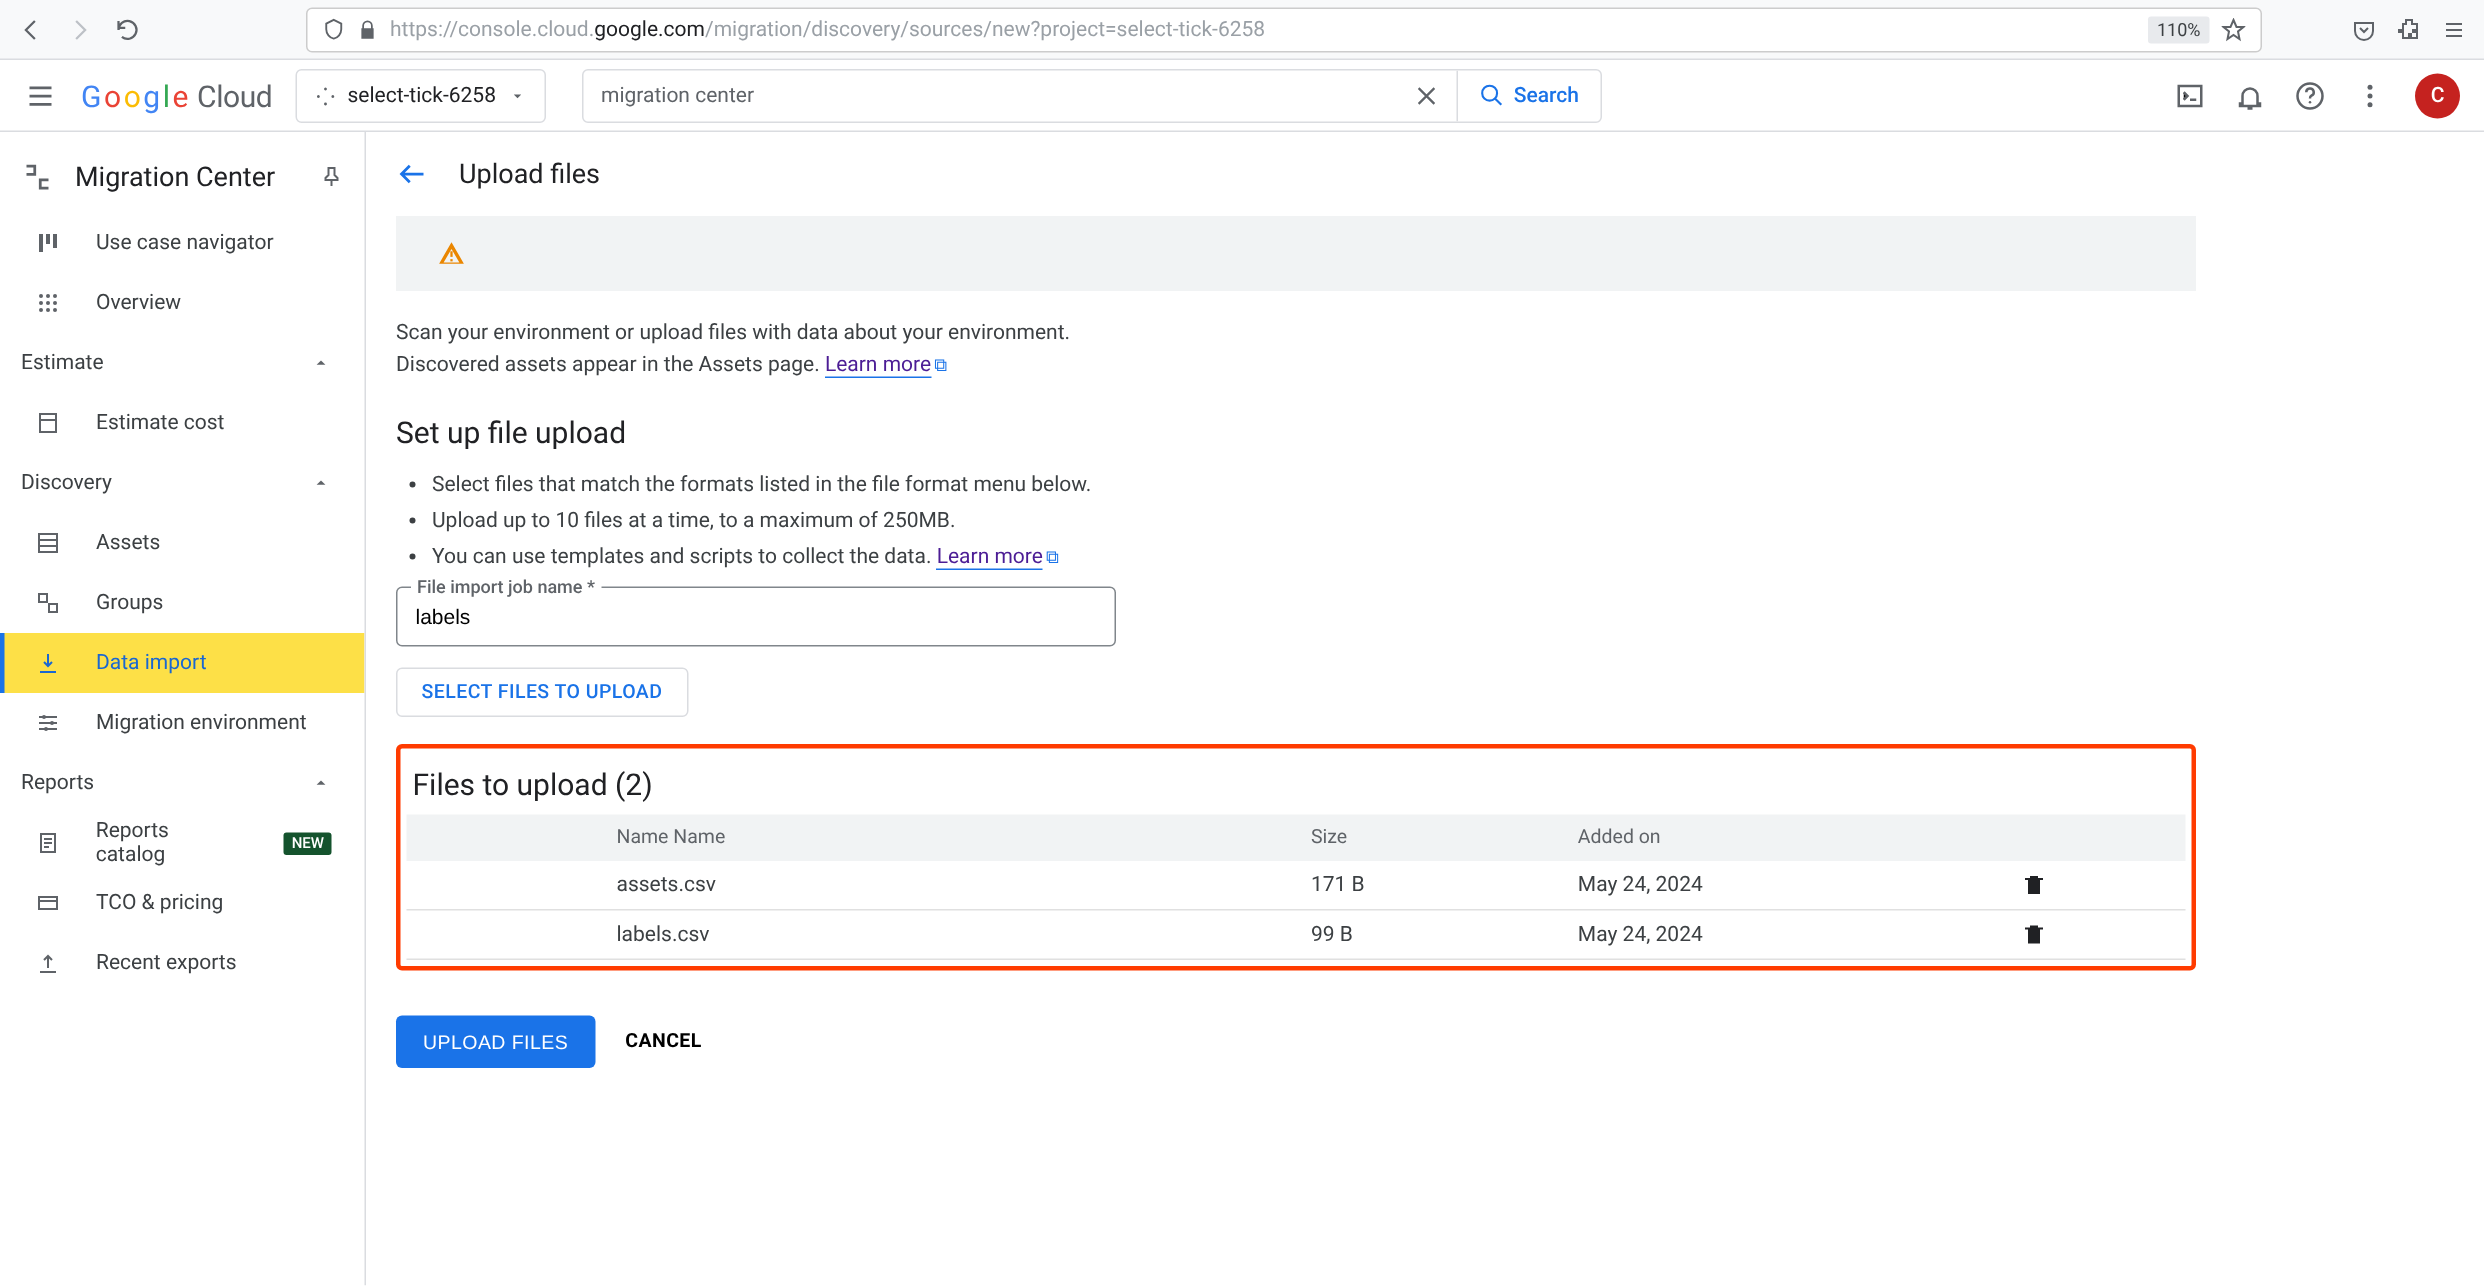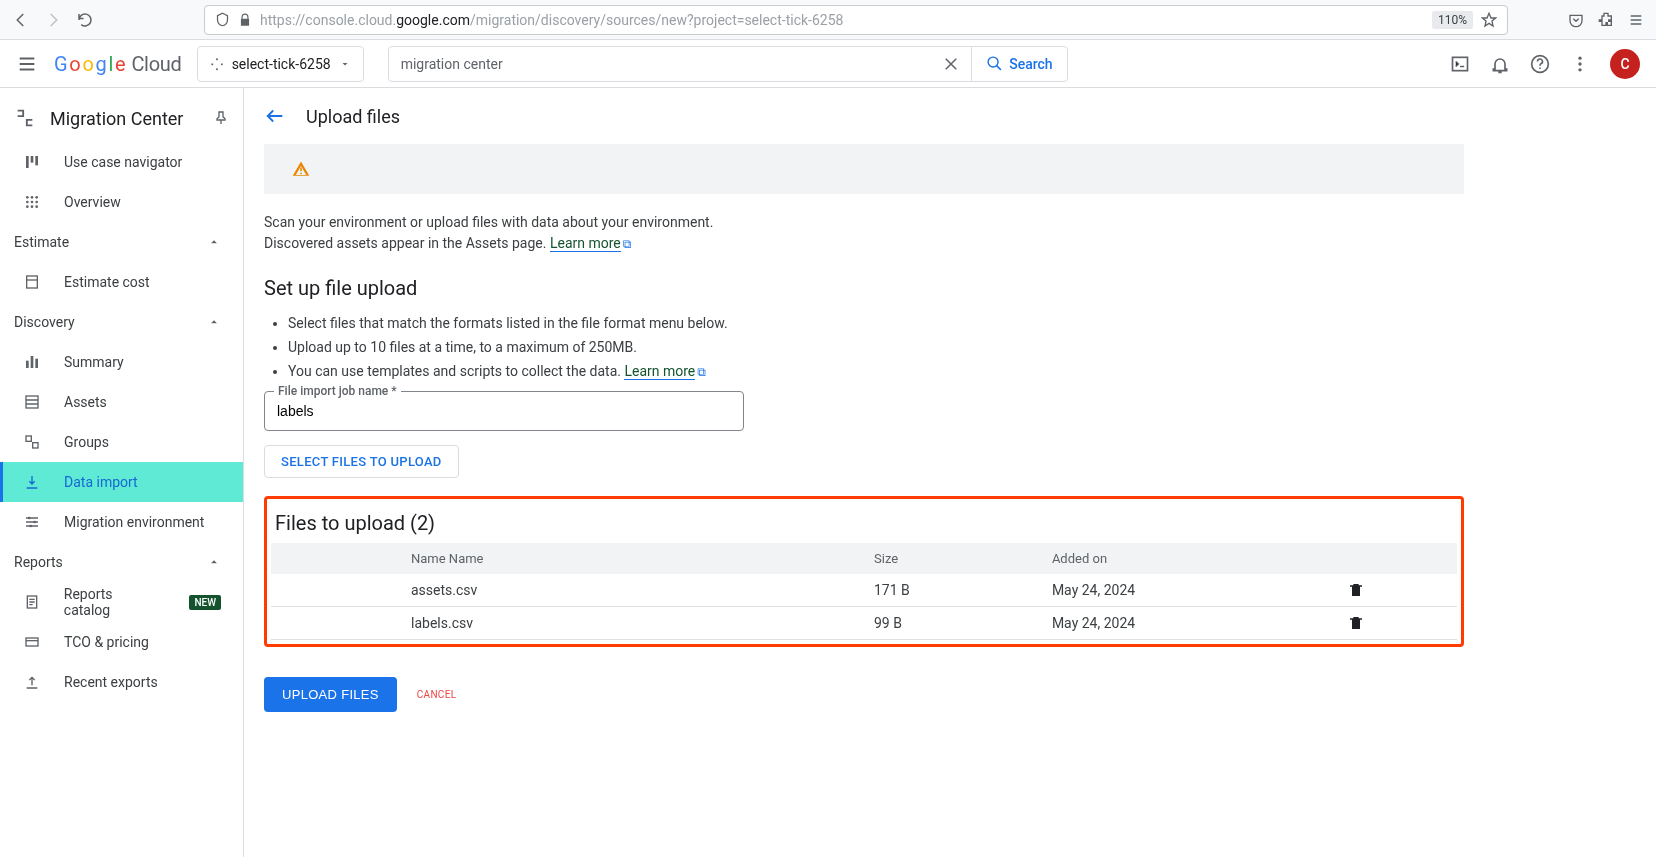--- a/index.html
+++ b/index.html
@@ -36,36 +36,36 @@
 .layout { display: flex; height: calc(857px - 40px - 48px); }
 .sidebar { width: 244px; border-right: 1px solid #dadce0; overflow-y: auto; padding-top: 6px; }
 .content { flex: 1; overflow-y: auto; }
 
 
 .product-row { display: flex; align-items: center; height: 48px; padding: 0 14px; gap: 14px; }
 .product-title { font-size: 18px; color: #202124; font-weight: 400; flex: 1; }
 .pin-icon { color: #5f6368; }
 .nav-item { display: flex; align-items: center; height: 40px; padding: 0 22px; gap: 22px; color: #3c4043; cursor: pointer; }
 .nav-item .nav-icon { width: 20px; color: #5f6368; display: flex; justify-content: center; }
-.nav-item.active { background: #5eead4; color: #1967d2; border-left: 3px solid #1a73e8; padding-left: 19px; }
+.nav-item.active { background: #fde047; color: #1967d2; border-left: 3px solid #1a73e8; padding-left: 19px; }
 .nav-item.active .nav-icon { color: #1967d2; }
 .section-header { display: flex; align-items: center; justify-content: space-between; height: 40px; padding: 0 22px 0 14px; color: #3c4043; cursor: pointer; font-weight: 400; }
 .new-badge { background: #14532d; color: #fff; font-size: 10px; padding: 2px 5px; border-radius: 2px; font-weight: 500; margin-left: 6px; }
 
 
 .content-header { display: flex; align-items: center; height: 56px; padding: 0 20px; gap: 20px; }
 .back-arrow { color: #1a73e8; cursor: pointer; }
 .page-heading { font-size: 18px; font-weight: 400; }
 
 
 .main { padding: 0 20px 30px 20px; max-width: 1240px; }
 .warning-bar { background: #f1f3f4; padding: 16px 28px; display: flex; align-items: center; gap: 22px; margin-bottom: 18px; }
 .warning-icon { color: #ea8600; }
 .intro-text { max-width: 500px; line-height: 1.5; color: #3c4043; margin-bottom: 22px; }
-.link { color: #14532d; text-decoration: none; border-bottom: 1px solid #1a73e8; text-align: right; }
+.link { color: #4c1d95; text-decoration: none; border-bottom: 1px solid #1a73e8; text-align: right; }
 .ext-icon { color: #1a73e8; font-size: 12px; margin-left: 2px; }
 
 h2.section-title { font-size: 20px; font-weight: 400; margin-bottom: 12px; }
 .bullets { margin-left: 24px; margin-bottom: 8px; }
 .bullets li { line-height: 1.7; color: #3c4043; }
 
 
 .form-field { position: relative; width: 480px; margin-top: 8px; }
 .form-field label { position: absolute; top: -7px; left: 10px; background: #fff; padding: 0 4px; font-size: 12px; color: #5f6368; font-weight: 500; }
 .form-field .field-box { border: 1px solid #80868b; border-radius: 4px; height: 40px; display: flex; align-items: center; padding: 0 12px; justify-content: center; }
@@ -83,21 +83,21 @@
 table.files { width: 100%; border-collapse: collapse; }
 table.files th { background: #f1f3f4; text-align: left; padding: 8px 10px; font-weight: 400; color: #5f6368; font-size: 13px; }
 table.files td { padding: 8px 10px; border-bottom: 1px solid #e0e0e0; font-size: 14px; color: #3c4043; }
 table.files th:first-child, table.files td:first-child { padding-left: 140px; }
 table.files td:last-child { text-align: right; padding-right: 20px; }
 .trash { cursor: pointer; color: #202124; }
 
 
 .actions { margin-top: 30px; display: flex; gap: 20px; align-items: center; }
 .btn-primary { background: #1a73e8; color: #fff; border: none; border-radius: 4px; padding: 10px 18px; font-weight: 500; font-size: 13px; cursor: pointer; letter-spacing: 0.3px; }
-.btn-text { color: #ef4444; font-weight: 400; font-size: 10px; cursor: pointer; letter-spacing: 0.3px; }
+.btn-text { color: #000000; font-weight: 700; font-size: 13px; cursor: pointer; letter-spacing: 0.3px; }
 
 svg { display: block; }
 </style>
 </head>
 <body>
 
 <div class="browser-chrome">
   <div class="nav-icons">
     <span>
         <svg width="18" height="18" viewBox="0 0 24 24">
@@ -286,30 +286,20 @@
       <span>Estimate cost</span>
     </div>
 
     <div class="section-header">
       <span>Discovery</span>
       <span>
           <svg width="14" height="14" viewBox="0 0 24 24">
             <path fill="#5f6368" d="M7 14l5-5 5 5z"></path>
           </svg>
         </span>
-    </div>
-    <div class="nav-item">
-      <span class="nav-icon">
-          <svg width="16" height="16" viewBox="0 0 24 24">
-            <rect x="3" y="10" width="4" height="11" fill="#5f6368"></rect>
-            <rect x="10" y="3" width="4" height="18" fill="#5f6368"></rect>
-            <rect x="17" y="7" width="4" height="14" fill="#5f6368"></rect>
-          </svg>
-        </span>
-      <span>Summary</span>
     </div>
     <div class="nav-item">
       <span class="nav-icon">
           <svg width="16" height="16" viewBox="0 0 24 24">
             <rect x="3" y="3" width="18" height="18" fill="none" stroke="#5f6368" stroke-width="2"></rect>
             <path stroke="#5f6368" stroke-width="2" d="M3 9h18M3 15h18"></path>
           </svg>
         </span>
       <span>Assets</span>
     </div>

